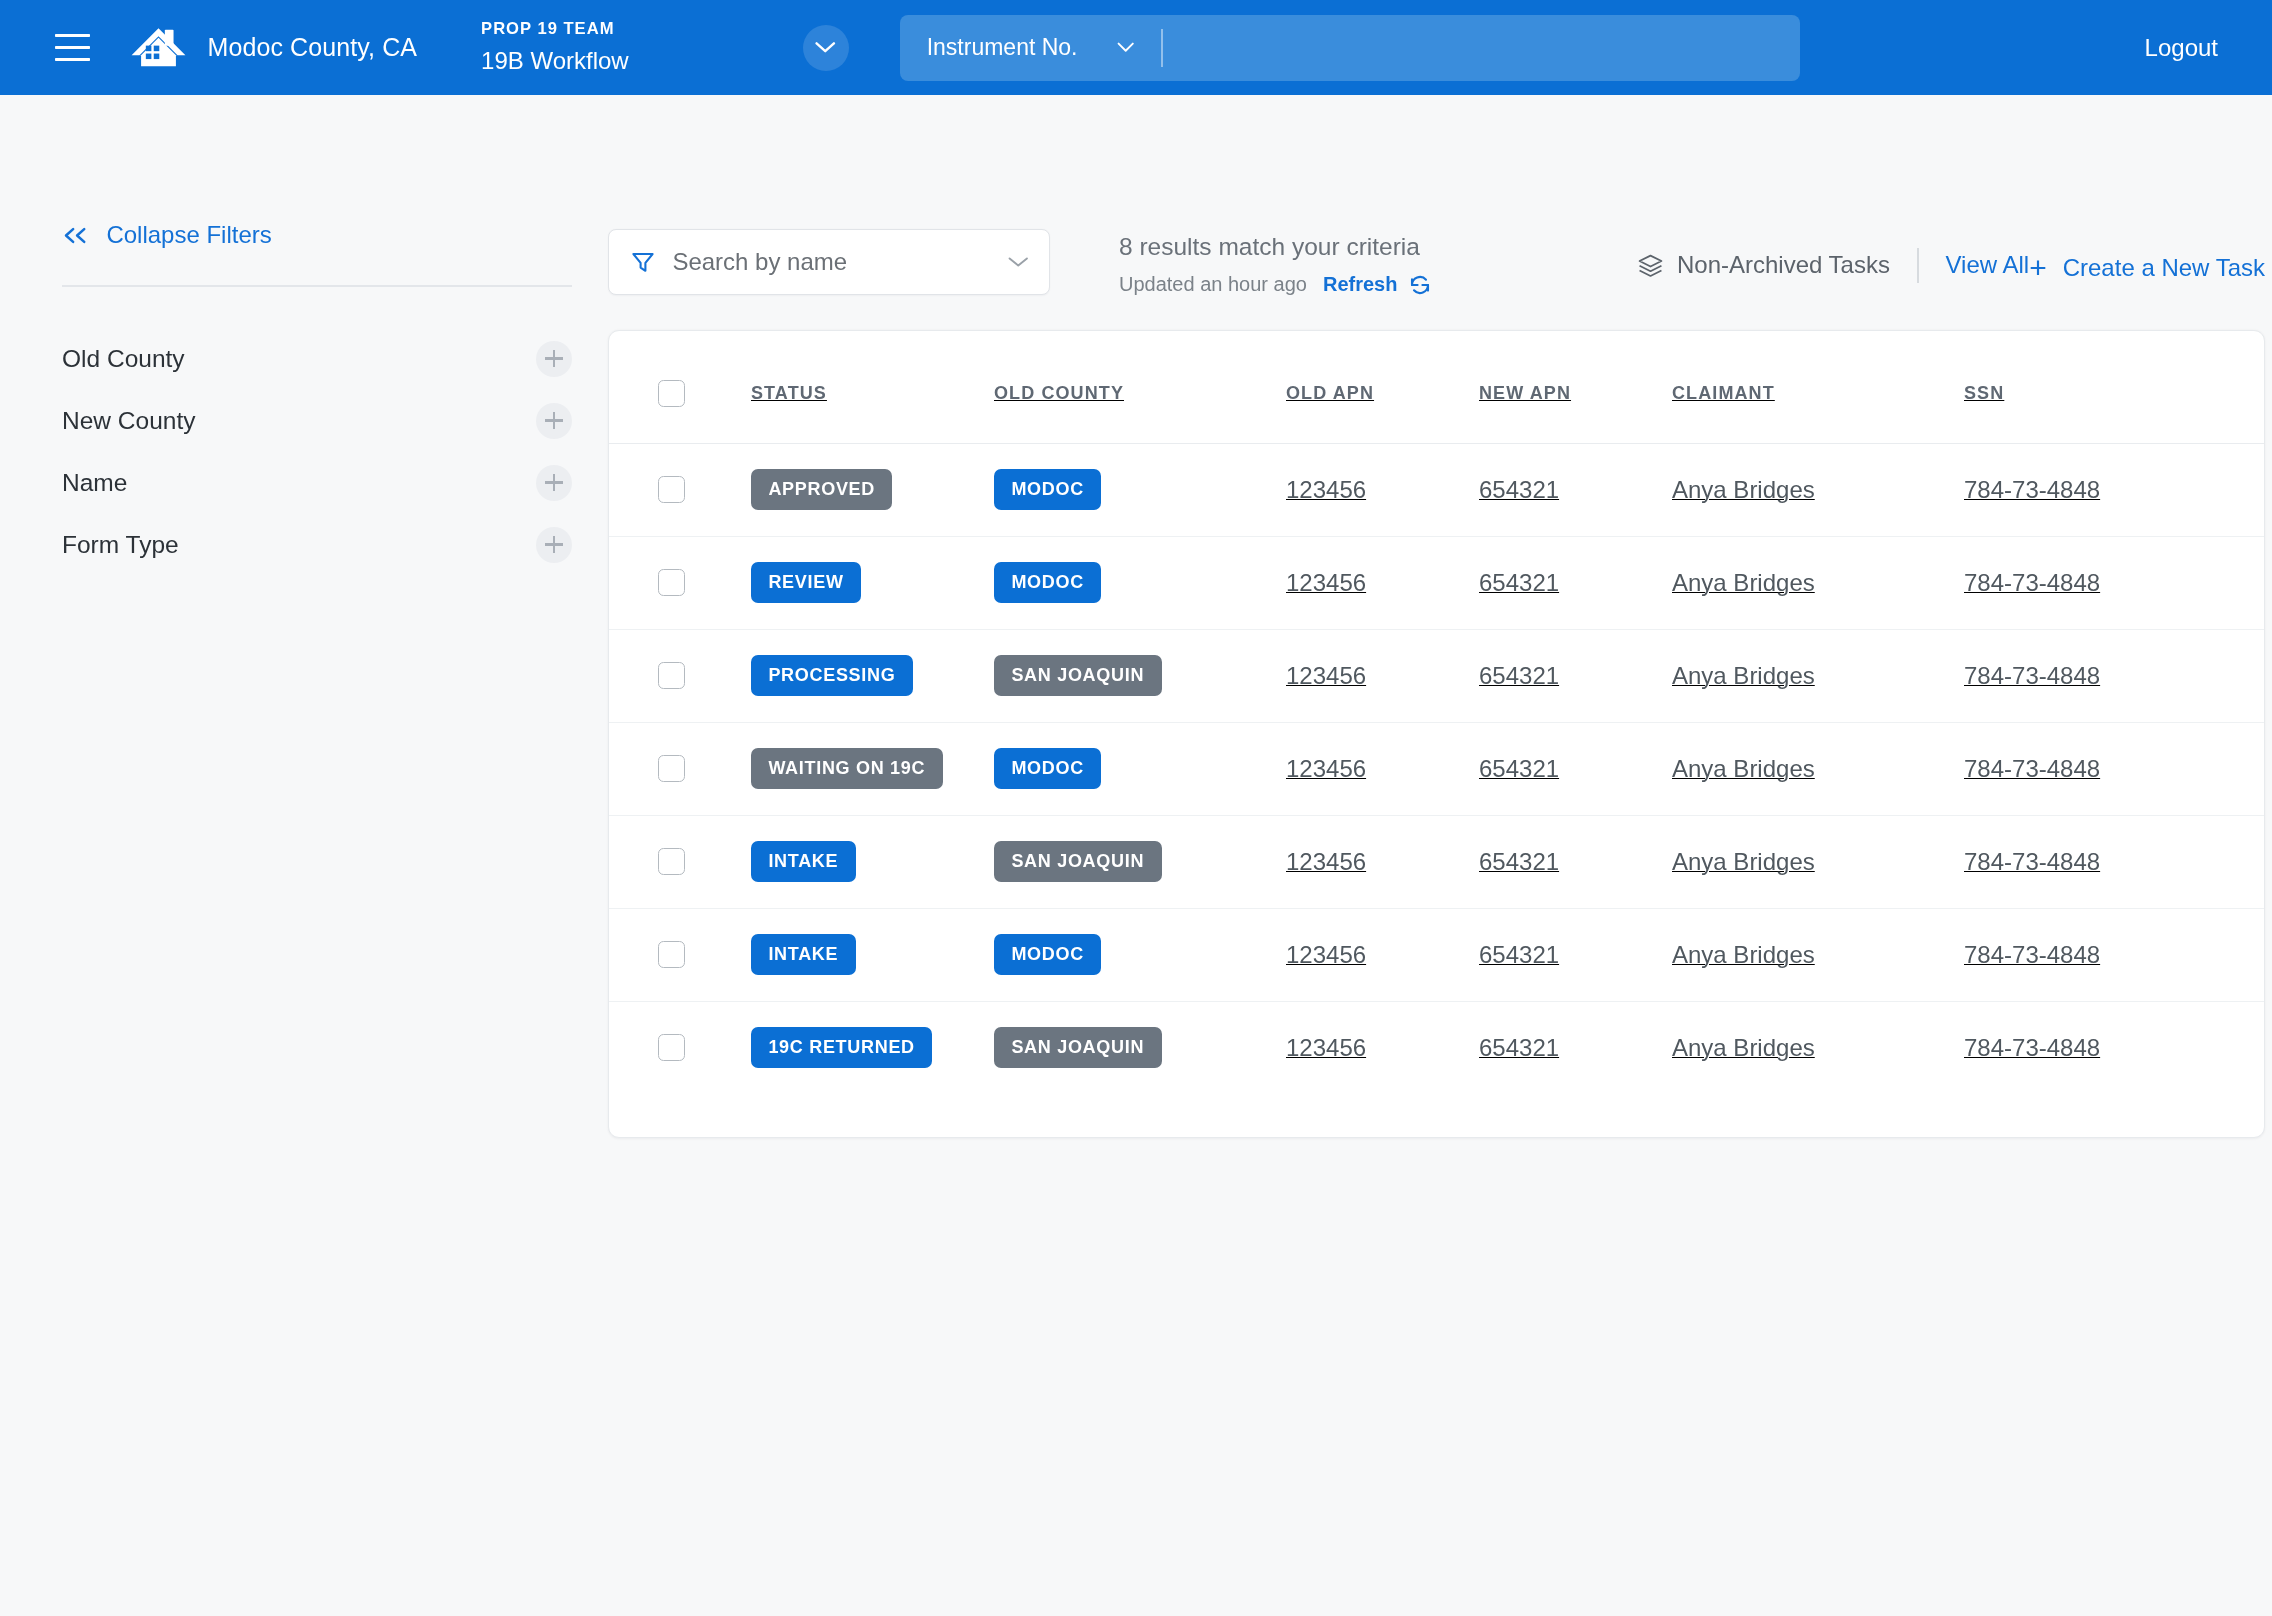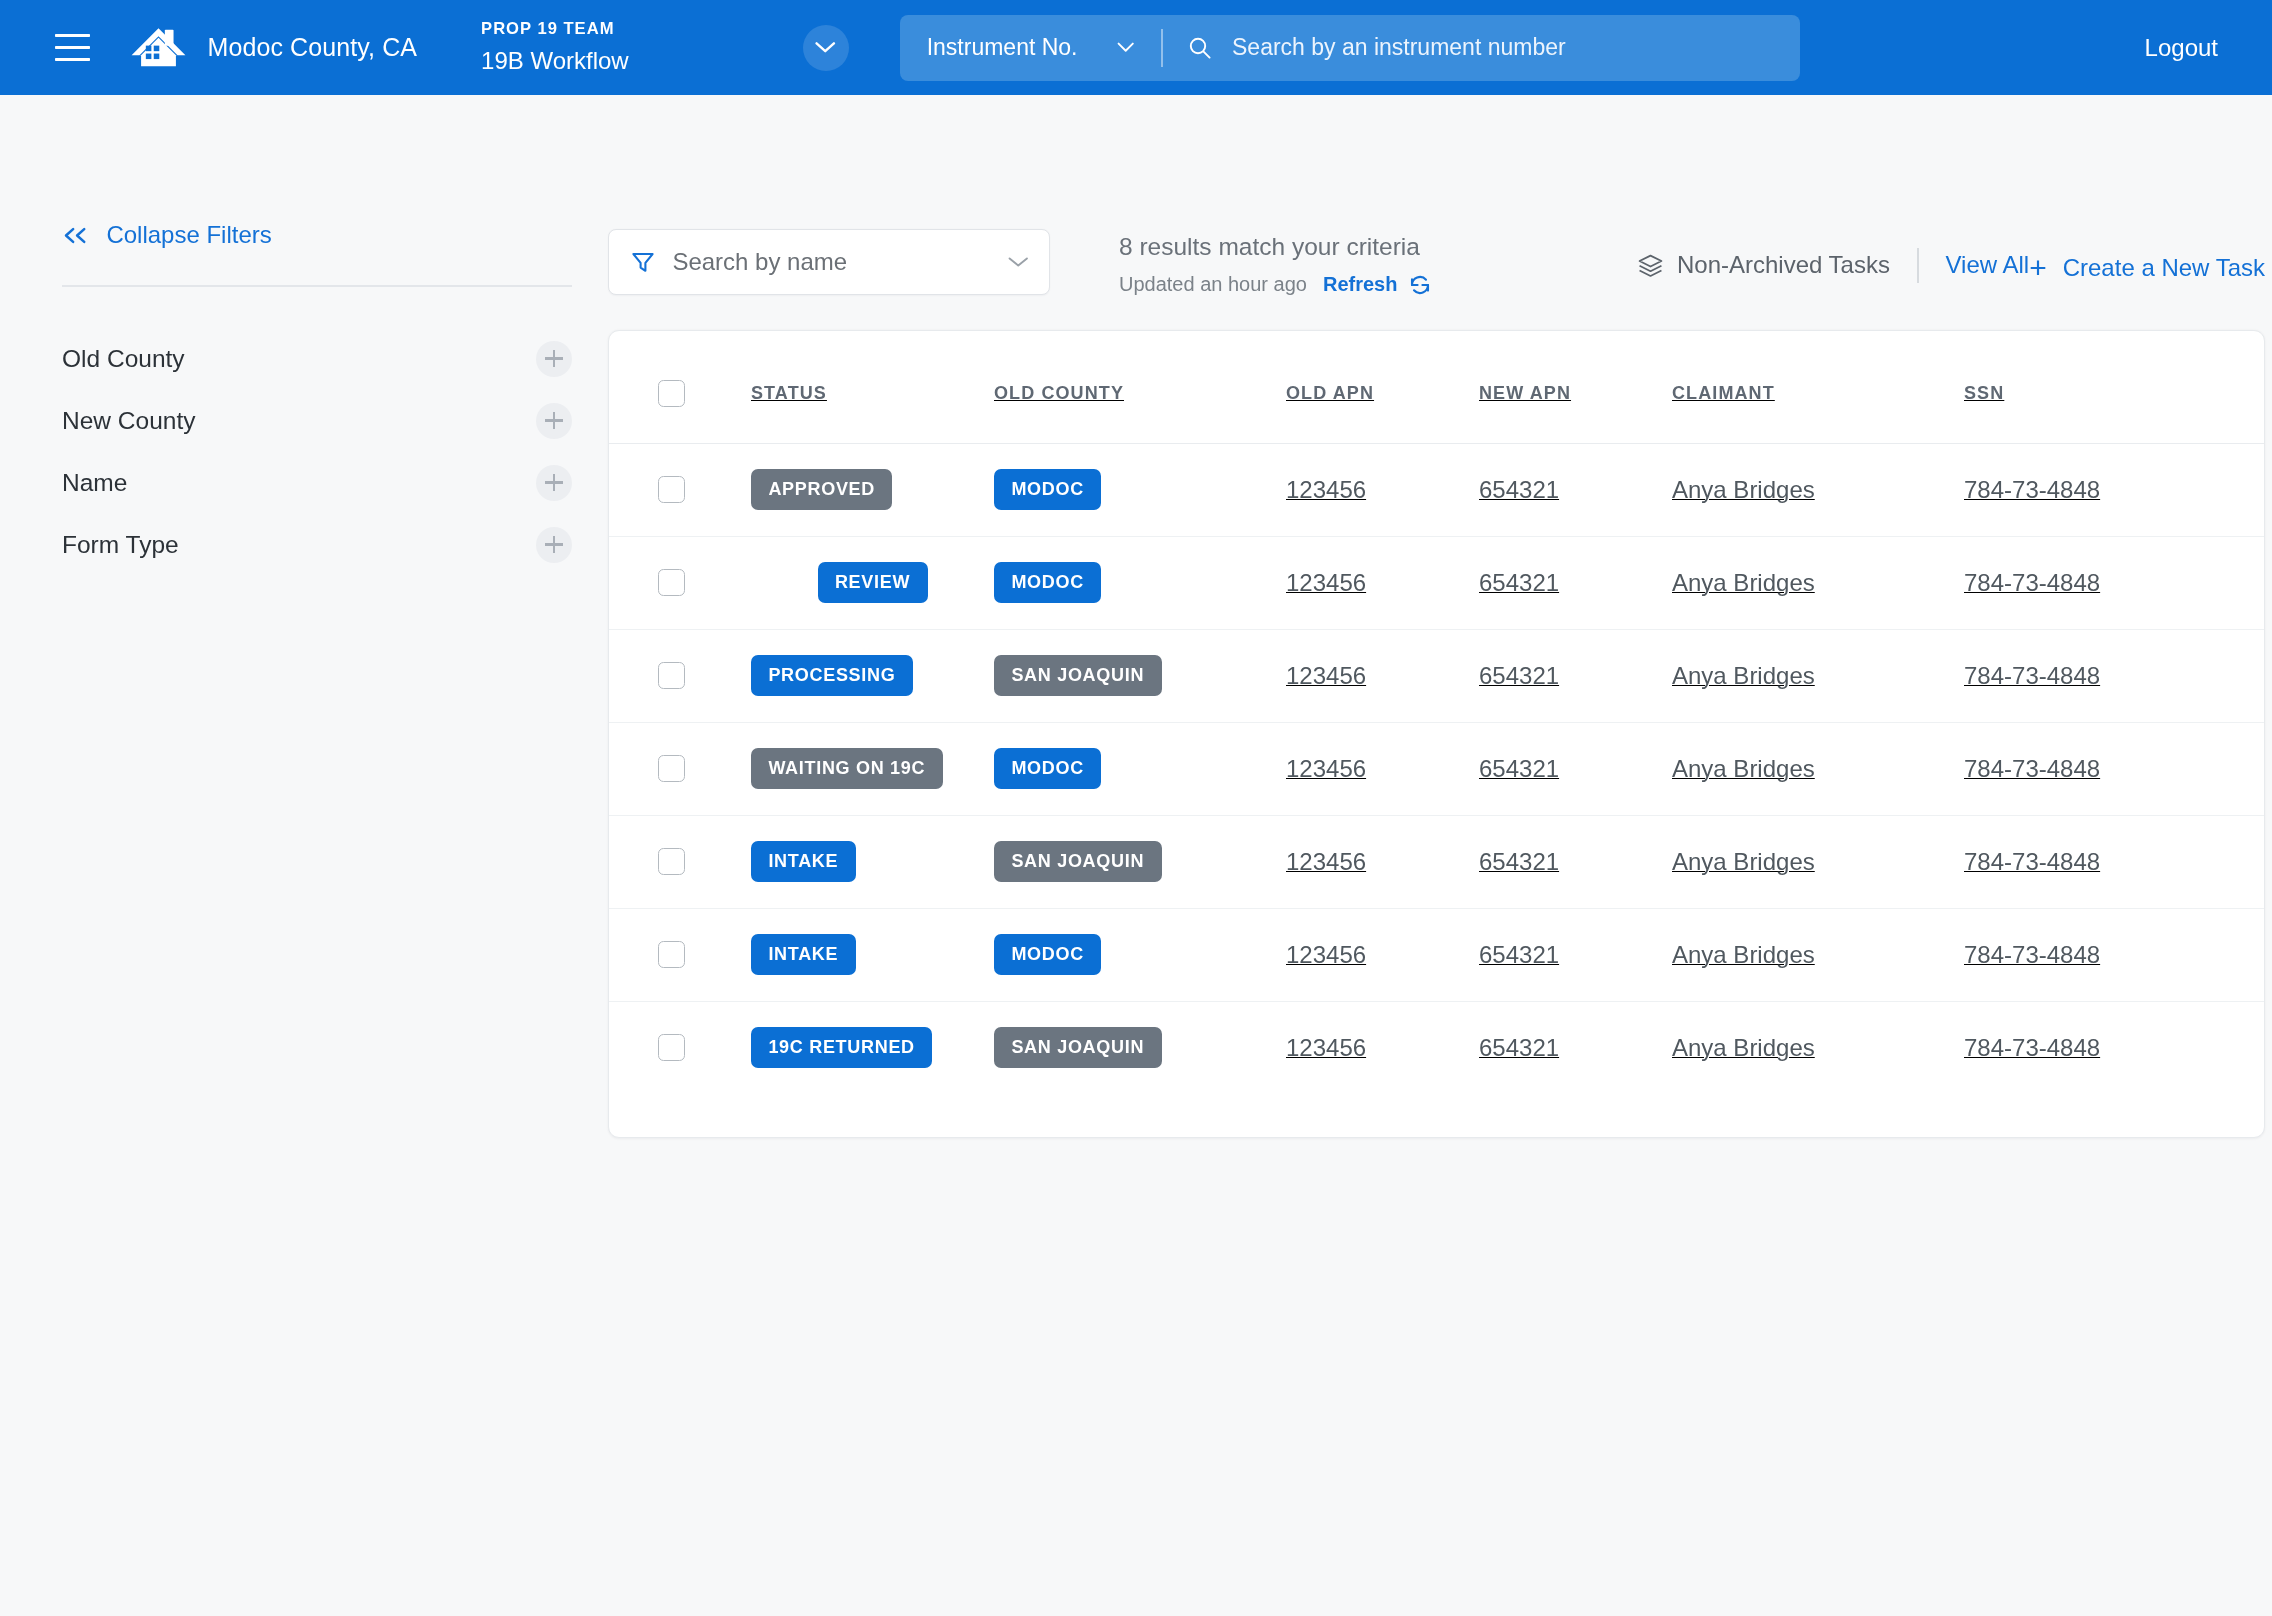--- a/index.html
+++ b/index.html
@@ -396,29 +396,20 @@
   <div class="search-group">
     <div class="instrument-select">
       <div class="lbl">Instrument No.</div>
       <div class="chev">
         <svg width="17.4" height="10.3" viewBox="0 0 22 13" fill="none" stroke="#ffffff" stroke-width="2.4" stroke-linecap="round" stroke-linejoin="round">
           <polyline points="2,2 11,11 20,2"></polyline>
         </svg>
       </div>
     </div>
     <div class="sg-divider"></div>
-    <div class="search-input-wrap">
-      <div class="mag">
-        <svg width="24" height="24" viewBox="0 0 30 30" fill="none" stroke="#ffffff" stroke-width="2.4" stroke-linecap="round">
-          <circle cx="12.5" cy="12.5" r="9"></circle>
-          <line x1="19.5" y1="19.5" x2="27" y2="27"></line>
-        </svg>
-      </div>
-      <input class="instr-input" type="text" placeholder="Search by an instrument number" style="">
-    </div>
   </div>
 
   <div class="logout">Logout</div>
 </div>
 
 <div class="page">
 
   <div class="sidebar">
 
     <div class="collapse-row">
@@ -538,21 +529,21 @@
               <td><span class="badge blue">MODOC</span></td>
               <td><span class="cell-text">123456</span></td>
               <td><span class="cell-text">654321</span></td>
               <td><span class="cell-text">Anya Bridges</span></td>
               <td><span class="cell-text">784-73-4848</span></td>
             </tr>
             <tr class="task-row">
               <td>
                 <span class="cbox"></span>
               </td>
-              <td style="padding-left: 49px; text-align: center;"><span class="badge blue">REVIEW</span></td>
+              <td style="padding-left: 49px;"><span class="badge blue">REVIEW</span></td>
               <td><span class="badge blue">MODOC</span></td>
               <td><span class="cell-text">123456</span></td>
               <td><span class="cell-text">654321</span></td>
               <td><span class="cell-text">Anya Bridges</span></td>
               <td><span class="cell-text">784-73-4848</span></td>
             </tr>
             <tr class="task-row">
               <td>
                 <span class="cbox"></span>
               </td>

